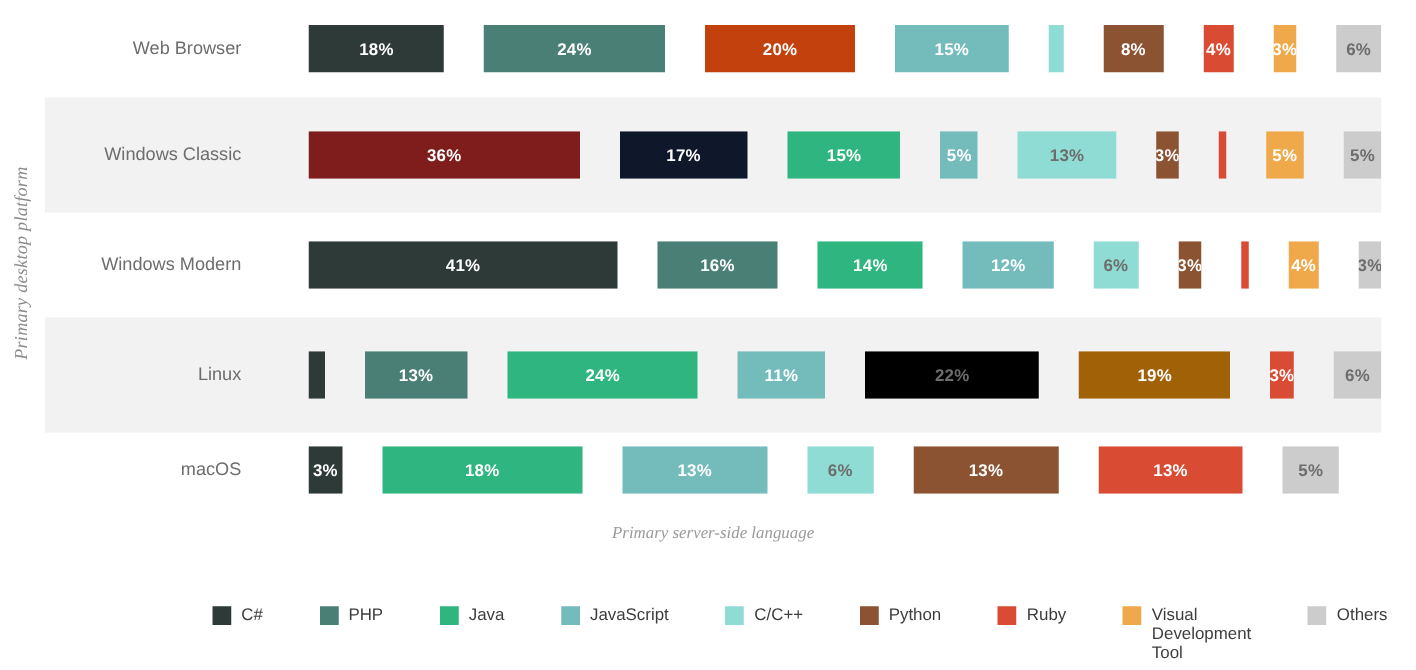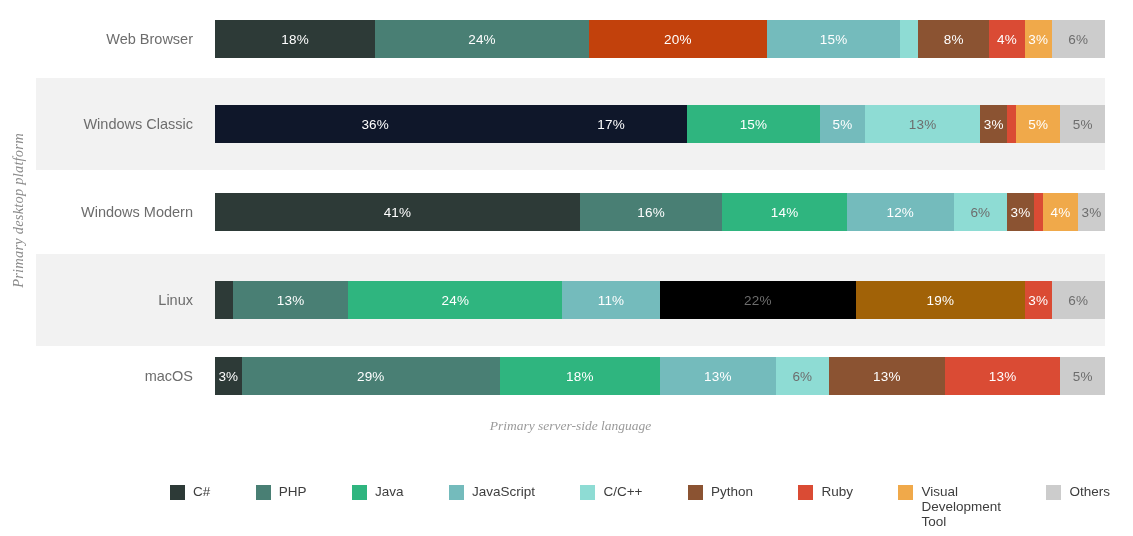--- a/index.html
+++ b/index.html
@@ -74,25 +74,26 @@
     display: flex;
     overflow: hidden;
   }
 
   .seg {
     height: 100%;
     display: flex;
     align-items: center;
     justify-content: center;
     font-size: 13.5px;
-    font-weight: normal;
+    font-weight: bold;
     color: #ffffff;
     white-space: nowrap;
     overflow: hidden;
     letter-spacing: 0.2px;
+    margin-left: 32px;
   }
   .seg.dark-text { color: #6d6d6d; }
 
   
   #x-axis-title {
     position: absolute;
     left: 36px;
     top: 418px;
     width: 1069px;
     text-align: center;
@@ -151,21 +152,21 @@
           <div class="seg dark-text" style="width: 2%; background: rgb(142, 220, 212);"></div>
           <div class="seg" style="width: 8%; background: rgb(139, 83, 50);">8%</div>
           <div class="seg" style="width: 4%; background: rgb(218, 75, 52);">4%</div>
           <div class="seg" style="width: 3%; background: rgb(240, 169, 74);">3%</div>
           <div class="seg dark-text" style="width: 6%; background: rgb(204, 204, 204);">6%</div>
         </div>
       </div>
       <div class="row banded" style="top: 78px; height: 92px;">
         <div class="row-label">Windows Classic</div>
         <div class="bar">
-          <div class="seg" style="width: 36%; background: #0f172a;">36%</div>
+          <div class="seg" style="width: 36%; background: #7f1d1d;">36%</div>
           <div class="seg" style="width: 17%; background: #0f172a;">17%</div>
           <div class="seg" style="width: 15%; background: rgb(47, 181, 127);">15%</div>
           <div class="seg" style="width: 5%; background: rgb(116, 187, 188);">5%</div>
           <div class="seg dark-text" style="width: 13%; background: rgb(142, 220, 212);">13%</div>
           <div class="seg" style="width: 3%; background: rgb(139, 83, 50);">3%</div>
           <div class="seg" style="width: 1%; background: rgb(218, 75, 52);"></div>
           <div class="seg" style="width: 5%; background: rgb(240, 169, 74);">5%</div>
           <div class="seg dark-text" style="width: 5%; background: rgb(204, 204, 204);">5%</div>
         </div>
       </div>
@@ -193,21 +194,20 @@
           <div class="seg dark-text" style="width: 22%; background: #000000;">22%</div>
           <div class="seg" style="width: 19%; background: #a16207;">19%</div>
           <div class="seg" style="width: 3%; background: rgb(218, 75, 52);">3%</div>
           <div class="seg dark-text" style="width: 6%; background: rgb(204, 204, 204);">6%</div>
         </div>
       </div>
       <div class="row" style="top: 340px; height: 72px;">
         <div class="row-label">macOS</div>
         <div class="bar">
           <div class="seg" style="width: 3%; background: rgb(45, 58, 55);">3%</div>
-          <div class="seg" style="width: 29%; background: rgb(73, 127, 116);">29%</div>
           <div class="seg" style="width: 18%; background: rgb(47, 181, 127);">18%</div>
           <div class="seg" style="width: 13%; background: rgb(116, 187, 188);">13%</div>
           <div class="seg dark-text" style="width: 6%; background: rgb(142, 220, 212);">6%</div>
           <div class="seg" style="width: 13%; background: rgb(139, 83, 50);">13%</div>
           <div class="seg" style="width: 13%; background: rgb(218, 75, 52);">13%</div>
           <div class="seg dark-text" style="width: 5%; background: rgb(204, 204, 204);">5%</div>
         </div>
       </div>
     </div>
 

